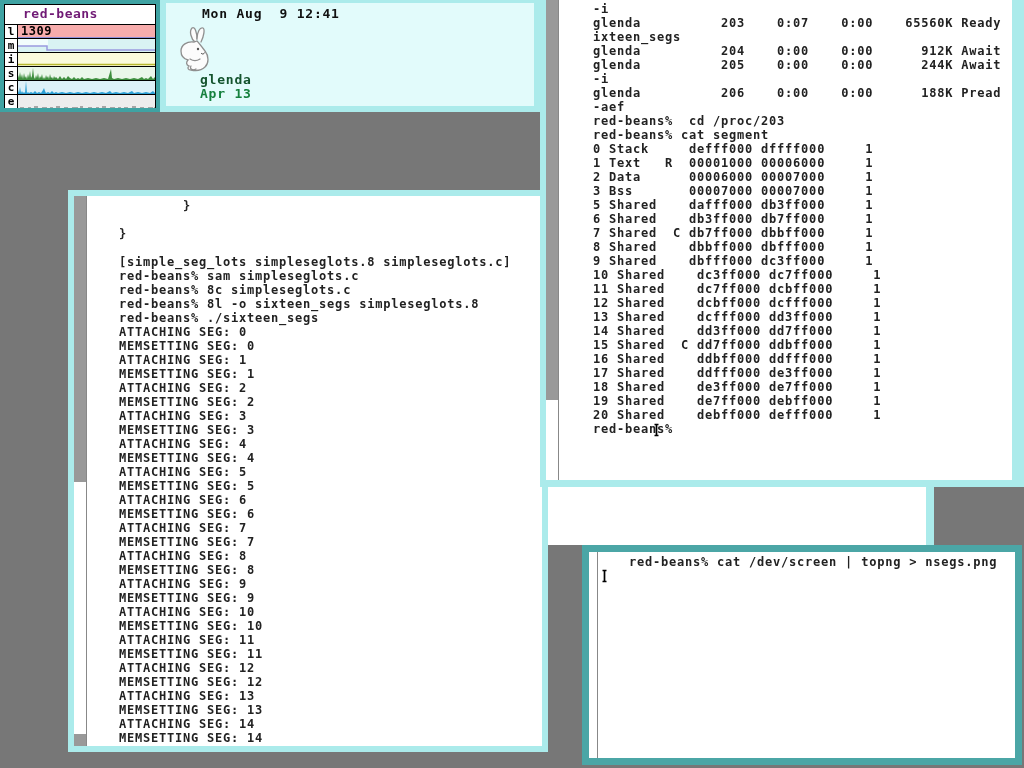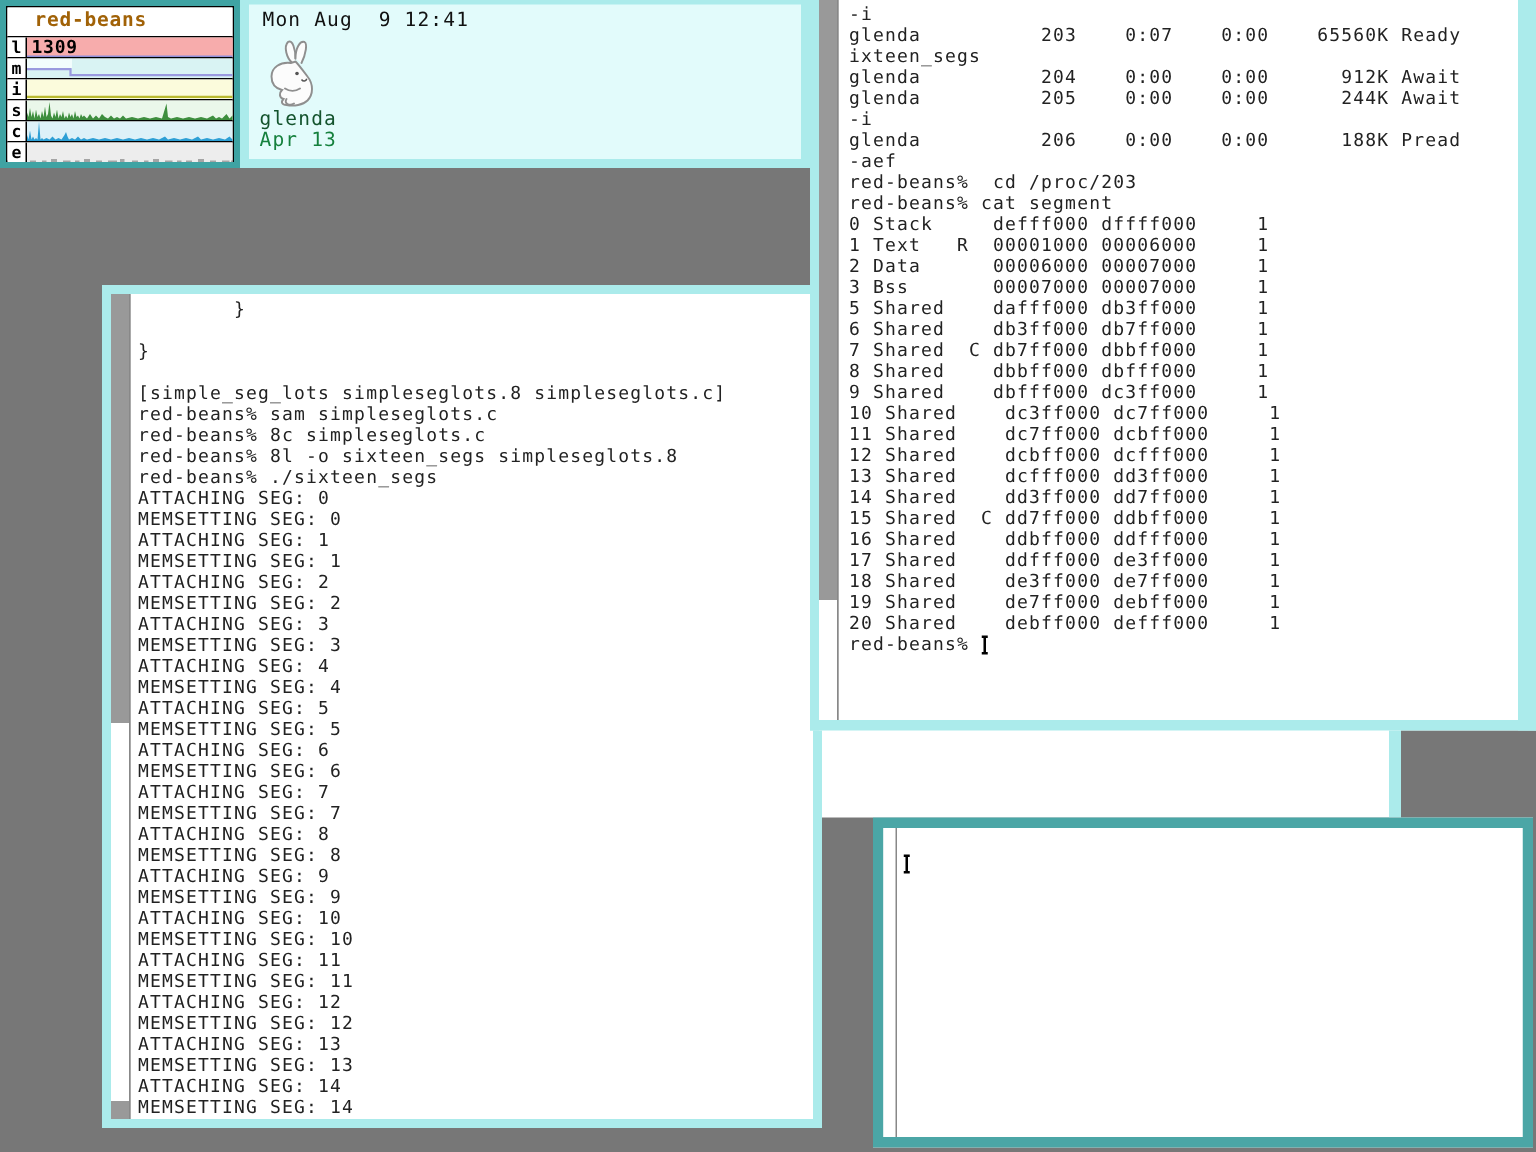--- a/index.html
+++ b/index.html
@@ -2,28 +2,28 @@
 <html><head>
 <meta charset="utf-8">
 <style>
   * { margin:0; padding:0; box-sizing:border-box; }
   html,body { width:1024px; height:768px; overflow:hidden; }
   body { background:#777777; position:relative;
          font-family:"DejaVu Sans Mono", monospace; }
   .win { position:absolute; }
   pre, .mono {
     font-family:"DejaVu Sans Mono", monospace;
-    font-weight:normal; font-size:12px; line-height:14px;
-    letter-spacing:0.78px; color:#222; white-space:pre;
+    font-weight:bold; font-size:12px; line-height:14px;
+    letter-spacing:0.78px; color:#222; white-space:pre;margin-left:27px;
   }
   
   #stats { left:0; top:0; width:160px; height:112px;
            border:4px solid #3FA3A3; background:#fff; z-index:2; }
   #stats .inner { width:100%; height:100%; border:1px solid #000; }
-  #stats .title { height:19px; background:#fff; color:#a16207;
+  #stats .title { height:19px; background:#fff; color:#701a75;
                   font-size:13px; font-weight:bold; letter-spacing:0.5px;
                   padding-left:18px; line-height:18px; }
   .srow { display:flex; height:14px; border-top:1px solid #000; }
   .srow .lbl { width:13px; background:#fff; color:#000; text-align:center;
                font-size:11px; line-height:13px; font-weight:bold;
                border-right:1px solid #000; }
   .srow .graph { flex:1; position:relative; overflow:hidden; }
   .g-l { background:#F7ACAC; } .g-m { background:#D9F3F3; }
   .g-i { background:#FBFBDC; } .g-s { background:#EAF7EA; }
   .g-c { background:#DDF1F8; } .g-e { background:#EDEDED; }
@@ -246,17 +246,18 @@
 ATTACHING SEG: 14
 MEMSETTING SEG: 14</pre>
   </div>
 </div>
 
 <div class="win term" id="bterm">
   <div class="content">
     <div class="sbar trough-light">
       <div class="sep"></div>
     </div>
+    <pre>red-beans% cat /dev/screen | topng &gt; nsegs.png</pre>
     <svg class="cursor" style="left:12px; top:17px;" width="8" height="14">
       <path d="M1.5,1.5 h4 M1.5,12.5 h4 M3.5,1.5 v11" stroke="#000" stroke-width="1.7" fill="none"></path>
     </svg>
   </div>
 </div>
 
 </body></html>

